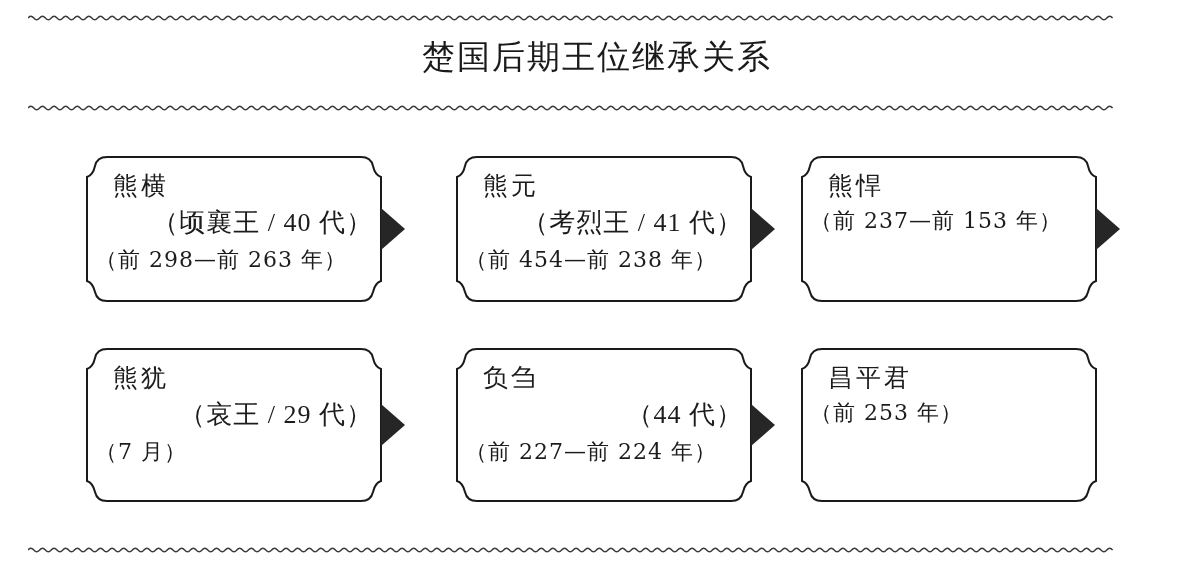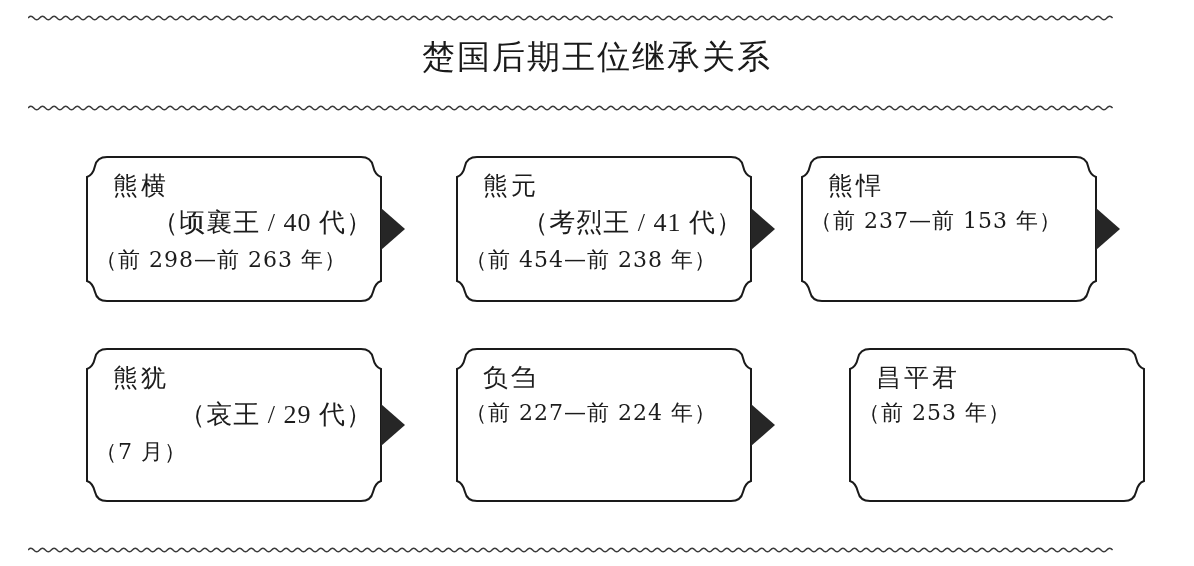--- a/index.html
+++ b/index.html
@@ -182,26 +182,27 @@
       </div>
     </div>
     <div class="arrow" style="left:381px; top:404px;"></div>
 
     <div class="node" style="left:455px; top:347px; width:298px; height:156px;">
       <svg class="node-frame" viewBox="0 0 298 156" preserveAspectRatio="none" xmlns="http://www.w3.org/2000/svg">
         <path d="M22,2 L276,2 q10,0 12,9 q2,9 8,11 L296,134 q-6,2 -8,11 q-2,9 -12,9 L22,154 q-10,0 -12,-9 q-2,-9 -8,-11 L2,22 q6,-2 8,-11 q2,-9 12,-9 Z" fill="#ffffff" stroke="#1a1a1a" stroke-width="2"></path>
       </svg>
       <div class="node-body">
         <div class="line-name">负刍</div>
+        <div class="line-sub">（44 代）</div>
         <div class="line-years">（前 227—前 224 年）</div>
       </div>
     </div>
     <div class="arrow" style="left:751px; top:404px;"></div>
 
-    <div class="node" style="left:848px; top:347px; width:298px; height:156px;">
+    <div class="node" style="left:800px; top:347px; width:298px; height:156px;">
       <svg class="node-frame" viewBox="0 0 298 156" preserveAspectRatio="none" xmlns="http://www.w3.org/2000/svg">
         <path d="M22,2 L276,2 q10,0 12,9 q2,9 8,11 L296,134 q-6,2 -8,11 q-2,9 -12,9 L22,154 q-10,0 -12,-9 q-2,-9 -8,-11 L2,22 q6,-2 8,-11 q2,-9 12,-9 Z" fill="#ffffff" stroke="#1a1a1a" stroke-width="2"></path>
       </svg>
       <div class="node-body">
         <div class="line-name">昌平君</div>
         <div class="line-years">（前 253 年）</div>
       </div>
     </div>
 
   </div>

